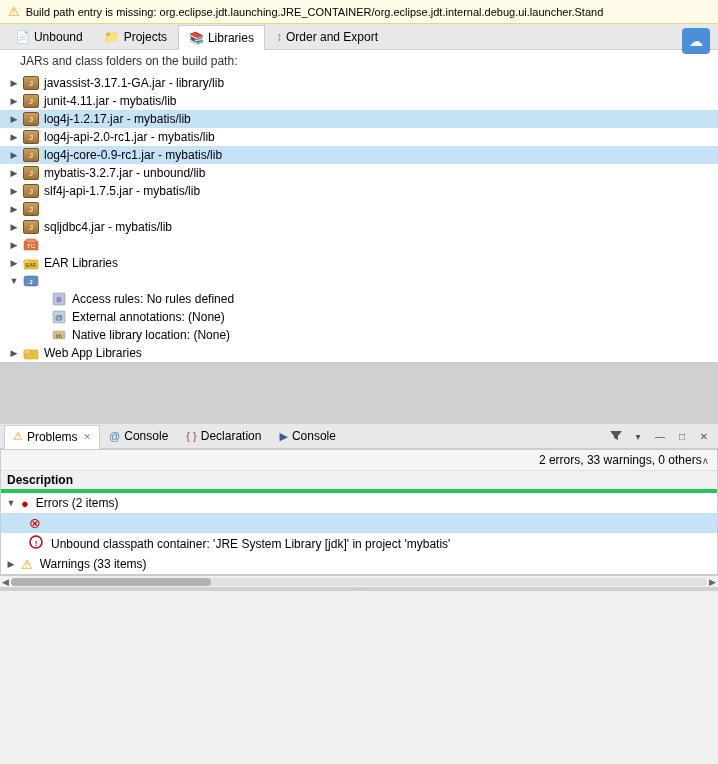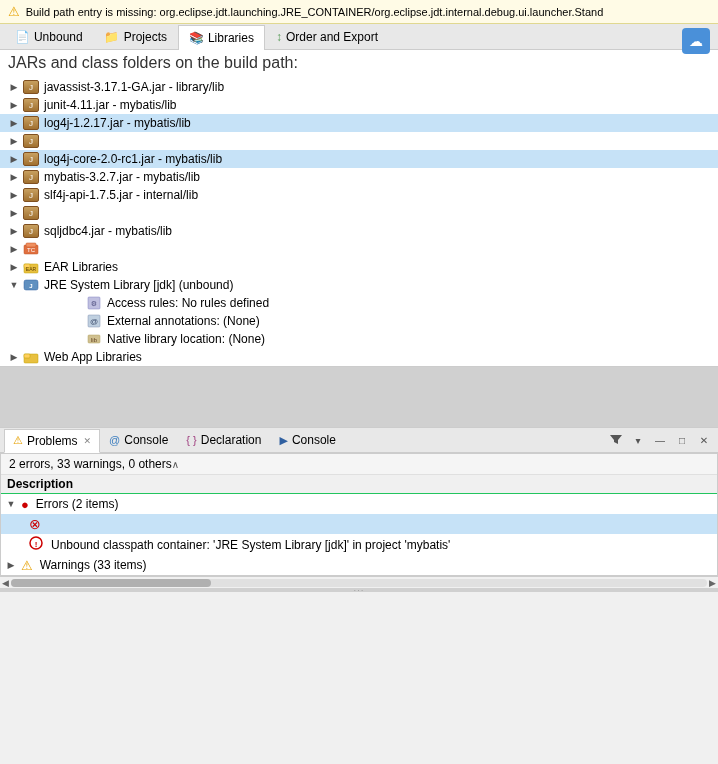--- a/index.html
+++ b/index.html
@@ -52,22 +52,22 @@
     .tab-icon { font-size: 12px; }
 
     .content-area {
       background: #fff;
       border: 1px solid #ccc;
       margin: 0;
       padding: 8px 0;
     }
 
     .section-label {
-      padding: 4px 8px 6px 8px;
-      font-size: 16px;
+      padding: 4px 8px 6px 20px;
+      font-size: 12px;
       color: #333;
     }
 
     .tree-item {
       display: flex;
       align-items: center;
       padding: 1px 0 1px 8px;
       gap: 3px;
       cursor: pointer;
       white-space: nowrap;
@@ -91,21 +91,21 @@
       justify-content: center;
       font-size: 9px;
       color: #555;
       flex-shrink: 0;
     }
 
     .expand-btn.expanded::before { content: '▼'; }
     .expand-btn.collapsed::before { content: '▶'; }
     .expand-btn.empty { visibility: hidden; }
 
-    .indent-1 { padding-left: 24px; margin-left: 35px; }
+    .indent-1 { padding-left: 24px; }
 
     
     .bottom-panel {
       background: #f5f5f5;
     }
 
     .bottom-tab-bar {
       display: flex;
       align-items: center;
       background: #e8e8e8;
@@ -156,21 +156,21 @@
       border: 1px solid #ccc;
     }
 
     .status-bar {
       padding: 3px 8px;
       font-size: 12px;
       background: #f5f5f5;
       border-bottom: 1px solid #e0e0e0;
       display: flex;
       align-items: center;
-      justify-content: flex-start;
+      justify-content: flex-end;
     }
 
     .collapse-btn {
       cursor: pointer;
       color: #555;
       font-size: 10px;
     }
 
     .prob-row {
       display: flex;
@@ -264,38 +264,39 @@
 
         <div class="tree-item highlighted">
           <span class="expand-btn collapsed"></span>
           <span style="display:inline-block;width:16px;height:14px;background:linear-gradient(to bottom,#c8a060,#a07030);border:1px solid #805020;border-radius:2px;margin-right:2px;font-size:8px;text-align:center;line-height:14px;color:#fff;">J</span>
           <span>log4j-1.2.17.jar - mybatis/lib</span>
         </div>
 
         <div class="tree-item">
           <span class="expand-btn collapsed"></span>
           <span style="display:inline-block;width:16px;height:14px;background:linear-gradient(to bottom,#c8a060,#a07030);border:1px solid #805020;border-radius:2px;margin-right:2px;font-size:8px;text-align:center;line-height:14px;color:#fff;">J</span>
+          <span>log4j-api-2.0-rc1.jar - mybatis/lib</span>
         </div>
 
         <div class="tree-item selected">
           <span class="expand-btn collapsed"></span>
           <span style="display:inline-block;width:16px;height:14px;background:linear-gradient(to bottom,#c8a060,#a07030);border:1px solid #805020;border-radius:2px;margin-right:2px;font-size:8px;text-align:center;line-height:14px;color:#fff;">J</span>
-          <span>log4j-core-2.0-rc1.jar - mybatis/lib</span>
-        </div>
-
-        <div class="tree-item">
-          <span class="expand-btn collapsed"></span>
-          <span style="display:inline-block;width:16px;height:14px;background:linear-gradient(to bottom,#c8a060,#a07030);border:1px solid #805020;border-radius:2px;margin-right:2px;font-size:8px;text-align:center;line-height:14px;color:#fff;">J</span>
-          <span>mybatis-3.2.7.jar - mybatis/lib</span>
-        </div>
-
-        <div class="tree-item">
-          <span class="expand-btn collapsed"></span>
-          <span style="display:inline-block;width:16px;height:14px;background:linear-gradient(to bottom,#c8a060,#a07030);border:1px solid #805020;border-radius:2px;margin-right:2px;font-size:8px;text-align:center;line-height:14px;color:#fff;">J</span>
-          <span>slf4j-api-1.7.5.jar - internal/lib</span>
+          <span>log4j-core-0.9-rc1.jar - mybatis/lib</span>
+        </div>
+
+        <div class="tree-item">
+          <span class="expand-btn collapsed"></span>
+          <span style="display:inline-block;width:16px;height:14px;background:linear-gradient(to bottom,#c8a060,#a07030);border:1px solid #805020;border-radius:2px;margin-right:2px;font-size:8px;text-align:center;line-height:14px;color:#fff;">J</span>
+          <span>mybatis-3.2.7.jar - unbound/lib</span>
+        </div>
+
+        <div class="tree-item">
+          <span class="expand-btn collapsed"></span>
+          <span style="display:inline-block;width:16px;height:14px;background:linear-gradient(to bottom,#c8a060,#a07030);border:1px solid #805020;border-radius:2px;margin-right:2px;font-size:8px;text-align:center;line-height:14px;color:#fff;">J</span>
+          <span>slf4j-api-1.7.5.jar - mybatis/lib</span>
         </div>
 
         <div class="tree-item">
           <span class="expand-btn collapsed"></span>
           <span style="display:inline-block;width:16px;height:14px;background:linear-gradient(to bottom,#c8a060,#a07030);border:1px solid #805020;border-radius:2px;margin-right:2px;font-size:8px;text-align:center;line-height:14px;color:#fff;">J</span>
         </div>
 
         <div class="tree-item">
           <span class="expand-btn collapsed"></span>
           <span style="display:inline-block;width:16px;height:14px;background:linear-gradient(to bottom,#c8a060,#a07030);border:1px solid #805020;border-radius:2px;margin-right:2px;font-size:8px;text-align:center;line-height:14px;color:#fff;">J</span>
@@ -326,21 +327,20 @@
         </div>
 
         <div class="tree-item">
           <span class="expand-btn expanded"></span>
           <span style="display:inline-block;width:16px;height:16px;margin-right:2px;">
             <svg width="16" height="16" viewBox="0 0 16 16">
                 <rect x="1" y="3" width="14" height="10" rx="2" fill="#6090c0" stroke="#3060a0" stroke-width="0.5"></rect>
                 <text x="8" y="11" font-size="6" text-anchor="middle" fill="white" font-weight="bold">J</text>
               </svg>
           </span>
-          <span>JRE System Library [jdk] (unbound)</span>
         </div>
 
         <div class="tree-item indent-1" style="padding-left:36px;">
           <span class="expand-btn empty"></span>
           <span style="display:inline-block;width:16px;height:16px;margin-right:2px;">
             <svg width="16" height="16" viewBox="0 0 16 16">
                 <rect x="2" y="2" width="12" height="12" rx="1" fill="#c0c0e0" stroke="#8080c0" stroke-width="0.5"></rect>
                 <text x="8" y="11" font-size="7" text-anchor="middle" fill="#505080">⚙</text>
               </svg>
           </span>
@@ -428,21 +428,21 @@
       </div>
     </div>
 
     <div class="bottom-content">
 
       <div class="status-bar">
         <span>2 errors, 33 warnings, 0 others</span>
         <span class="collapse-btn">∧</span>
       </div>
 
-      <div style="background:#f0f0f0; border-bottom:1px solid #22c55e; padding:2px 6px; font-size:12px; font-weight:bold;">
+      <div style="background:#f0f0f0; border-bottom:4px solid #22c55e; padding:2px 6px; font-size:12px; font-weight:bold;">
         <span>Description</span>
       </div>
 
       <div class="prob-row" style="padding-left:4px;">
         <span class="expand-btn expanded"></span>
         <span style="color:#cc0000; font-size:13px; margin-right:3px;">●</span>
         <span>Errors (2 items)</span>
       </div>
 
       <div class="prob-row selected" style="padding-left:28px;">

